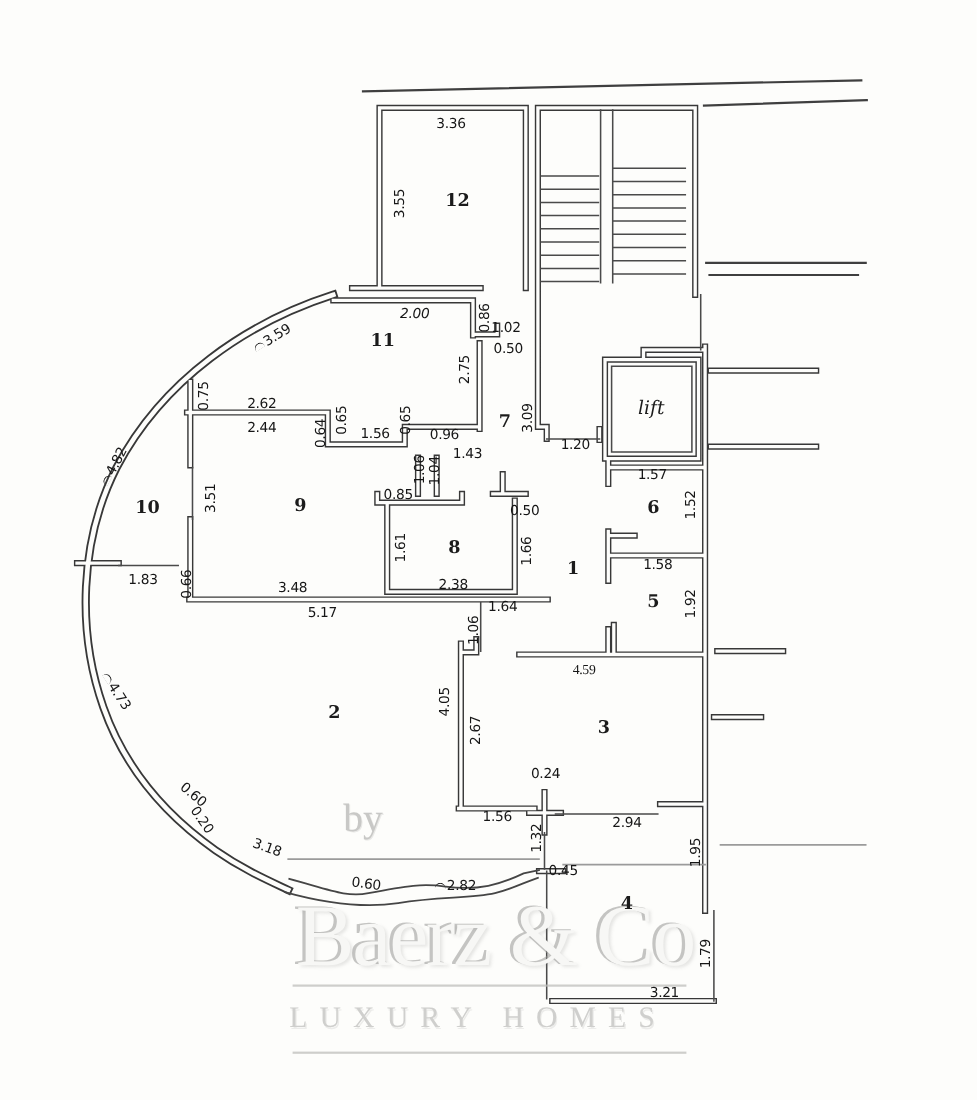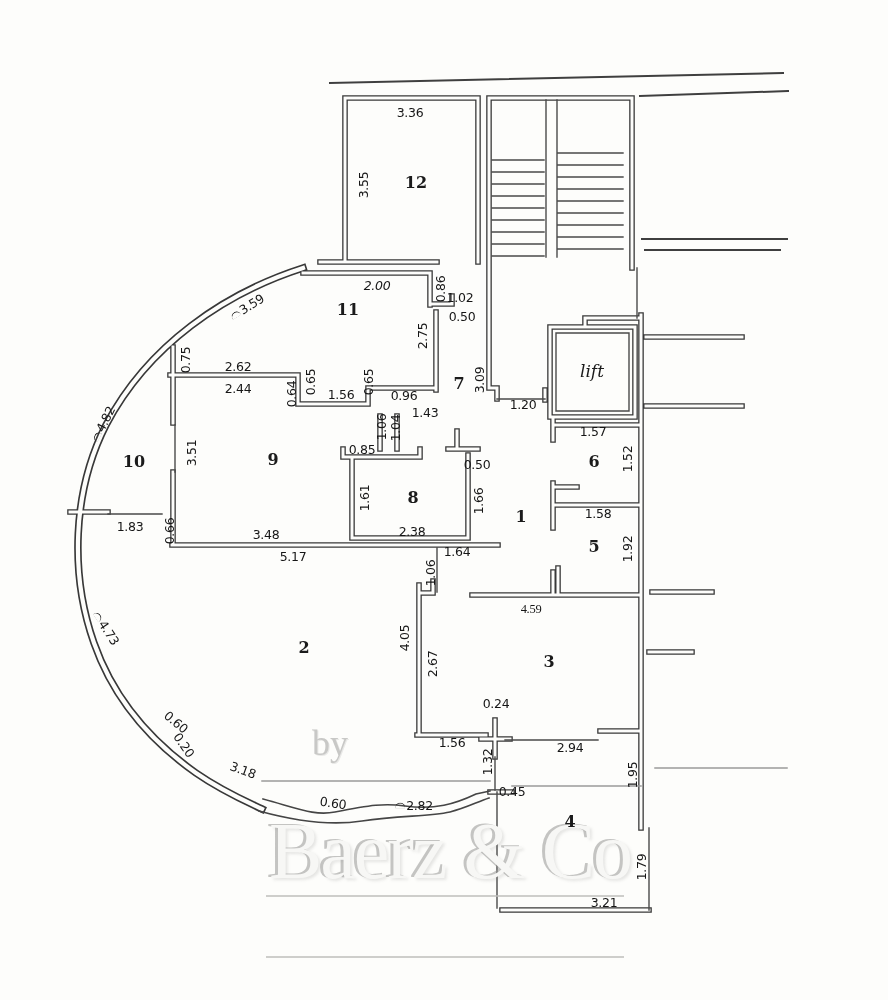--- a/index.html
+++ b/index.html
@@ -91,20 +91,21 @@
       <path stroke="#454545" stroke-width="1.6" d="
         M263,799 C300,809 315,816 335,812 C370,805 385,803 405,806 C435,810 455,804 476,794 L490,791
         M259,811 C295,821 330,826 362,821 C400,815 428,817 450,812 C466,808 477,802 489,798"></path>
     </g>
   </svg>
 
   <div id="wm">
     <div class="wm-by">by</div>
     <div class="wm-name">Baerz &amp; Co</div>
     <div class="wm-rule" style="top:895px"></div>
+    <div class="wm-tag">LUXURY HOMES</div>
     <div class="wm-rule" style="top:956px"></div>
   </div>
 
   <div id="labels">
       <span class="dim" style="left: 410px; top: 112px; transform: translate(-50%, -50%) rotate(0deg);">3.36</span>
       <span class="dim" style="left: 363px; top: 185px; transform: translate(-50%, -50%) rotate(-90deg);">3.55</span>
       <span class="dim" style="left: 377px; top: 285px; transform: translate(-50%, -50%) rotate(0deg); font-style: italic;">2.00</span>
       <span class="dim" style="left: 440px; top: 289px; transform: translate(-50%, -50%) rotate(-90deg);">0.86</span>
       <span class="dim" style="left: 460px; top: 297px; transform: translate(-50%, -50%) rotate(0deg);">1.02</span>
       <span class="dim" style="left: 462px; top: 316px; transform: translate(-50%, -50%) rotate(0deg);">0.50</span>

